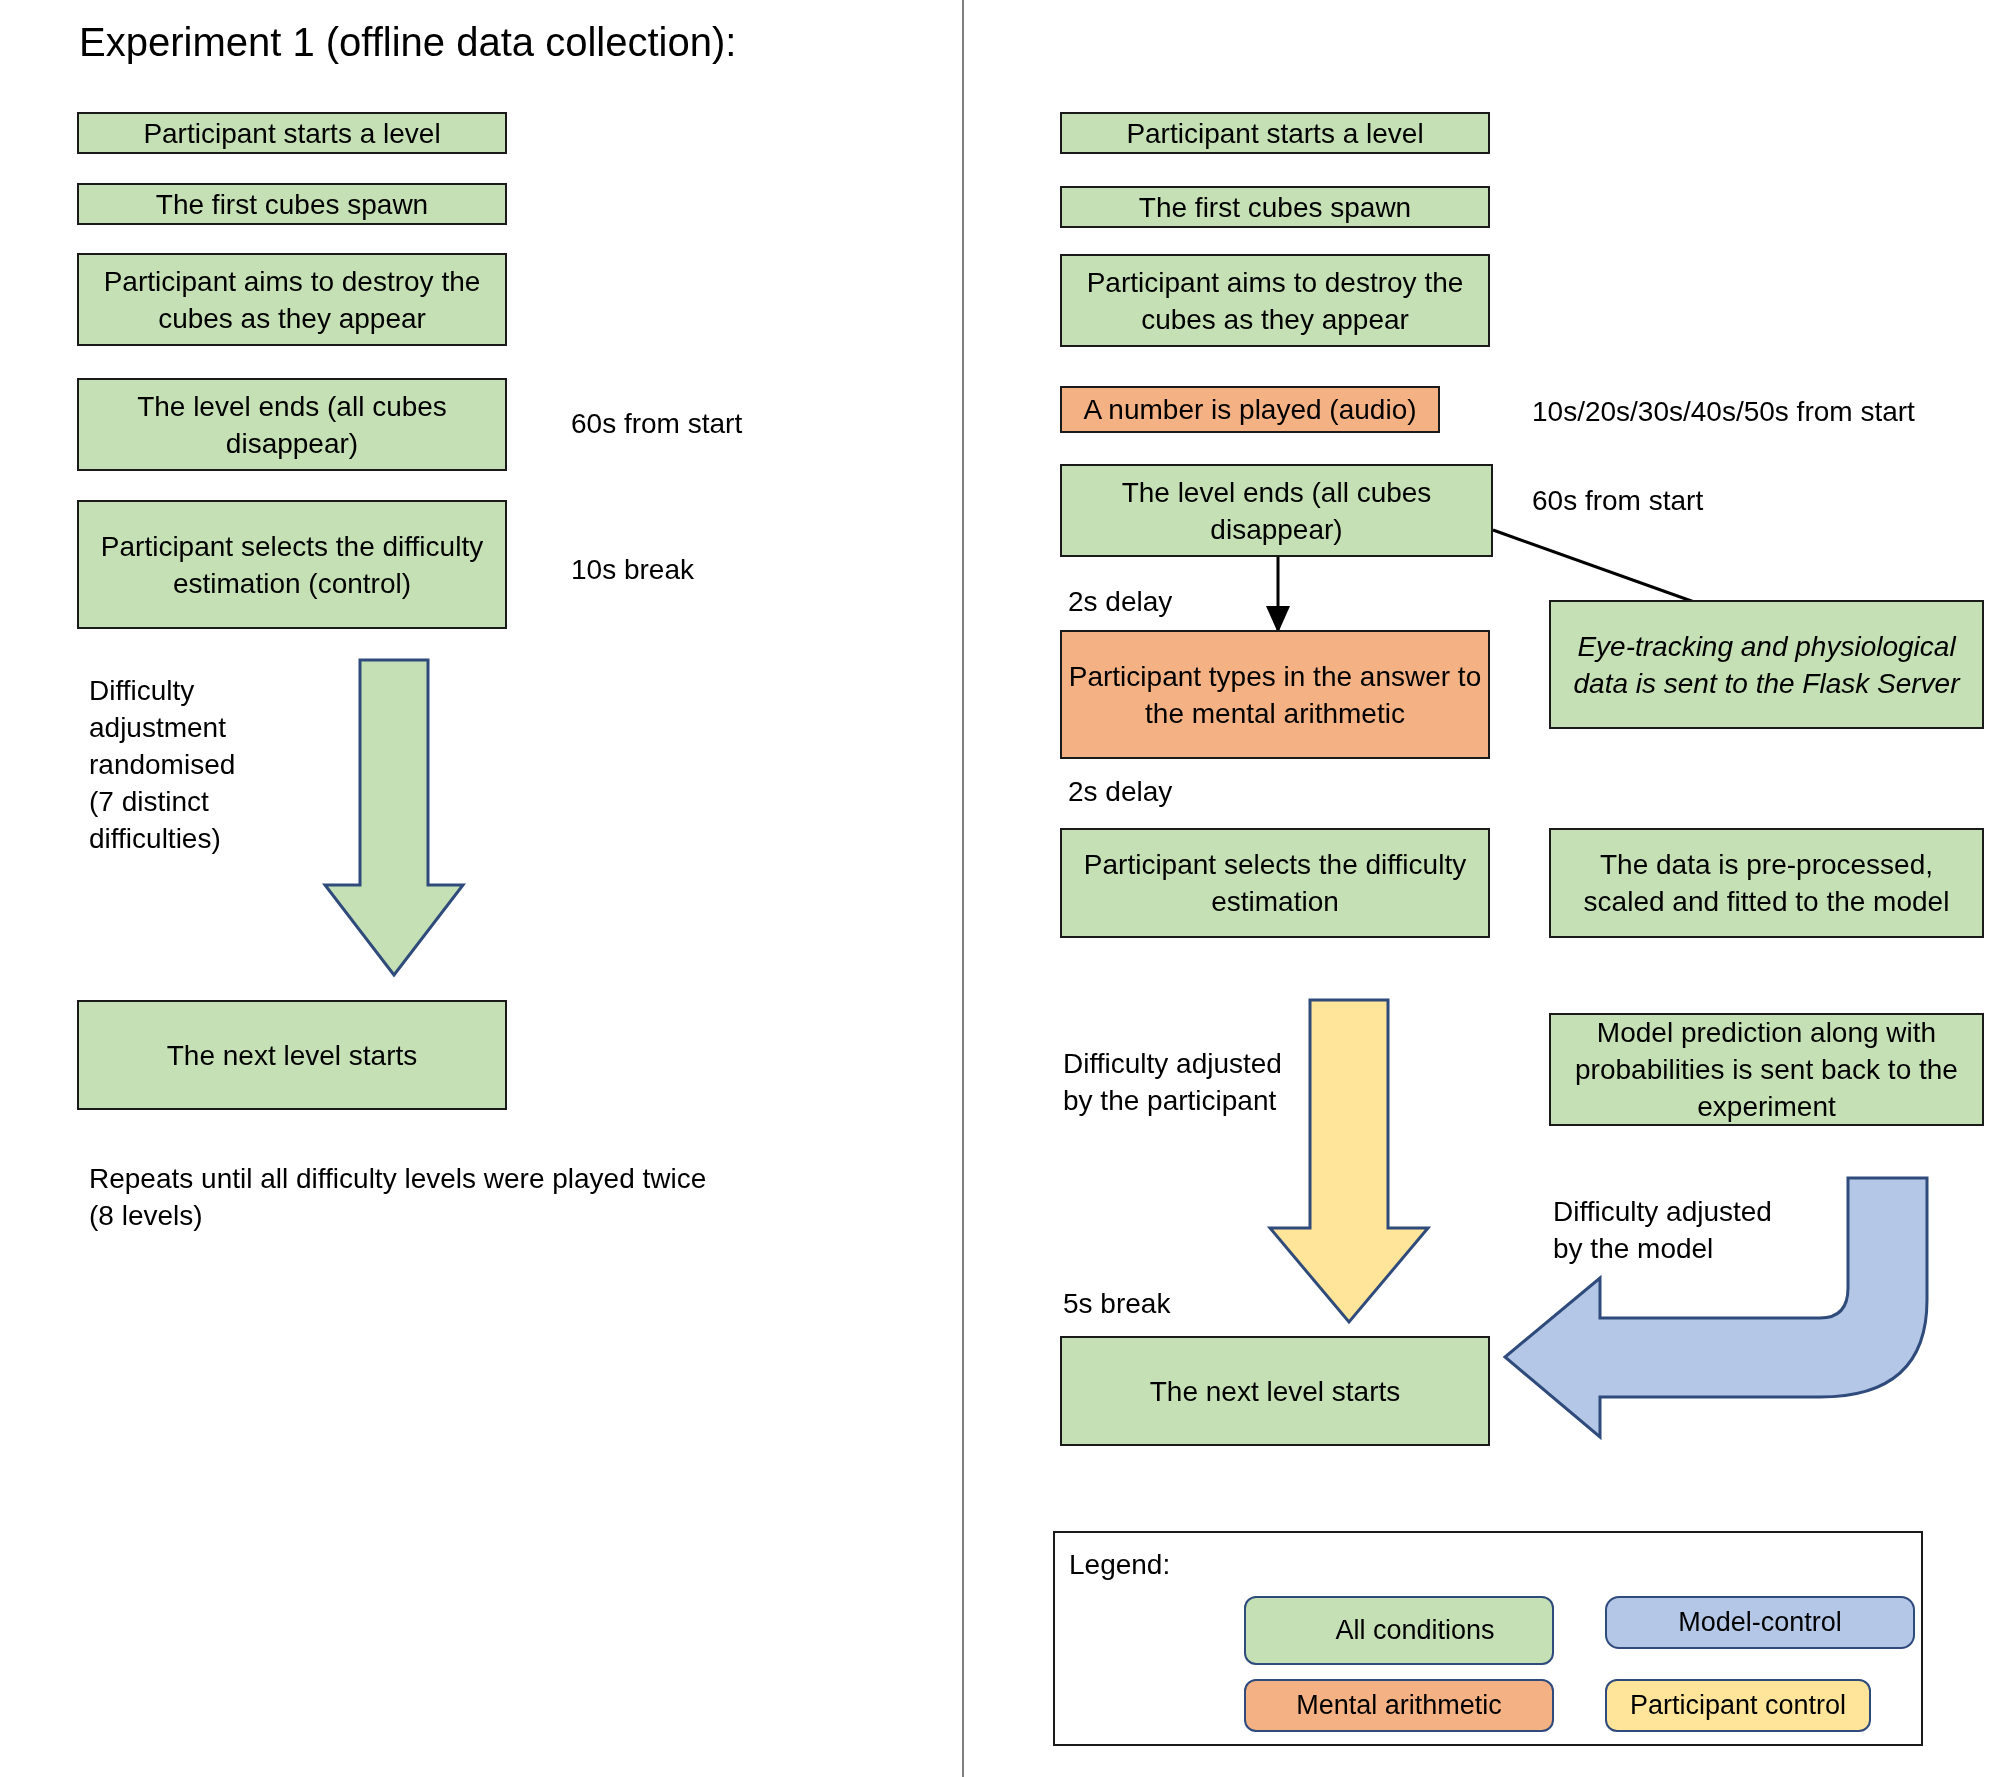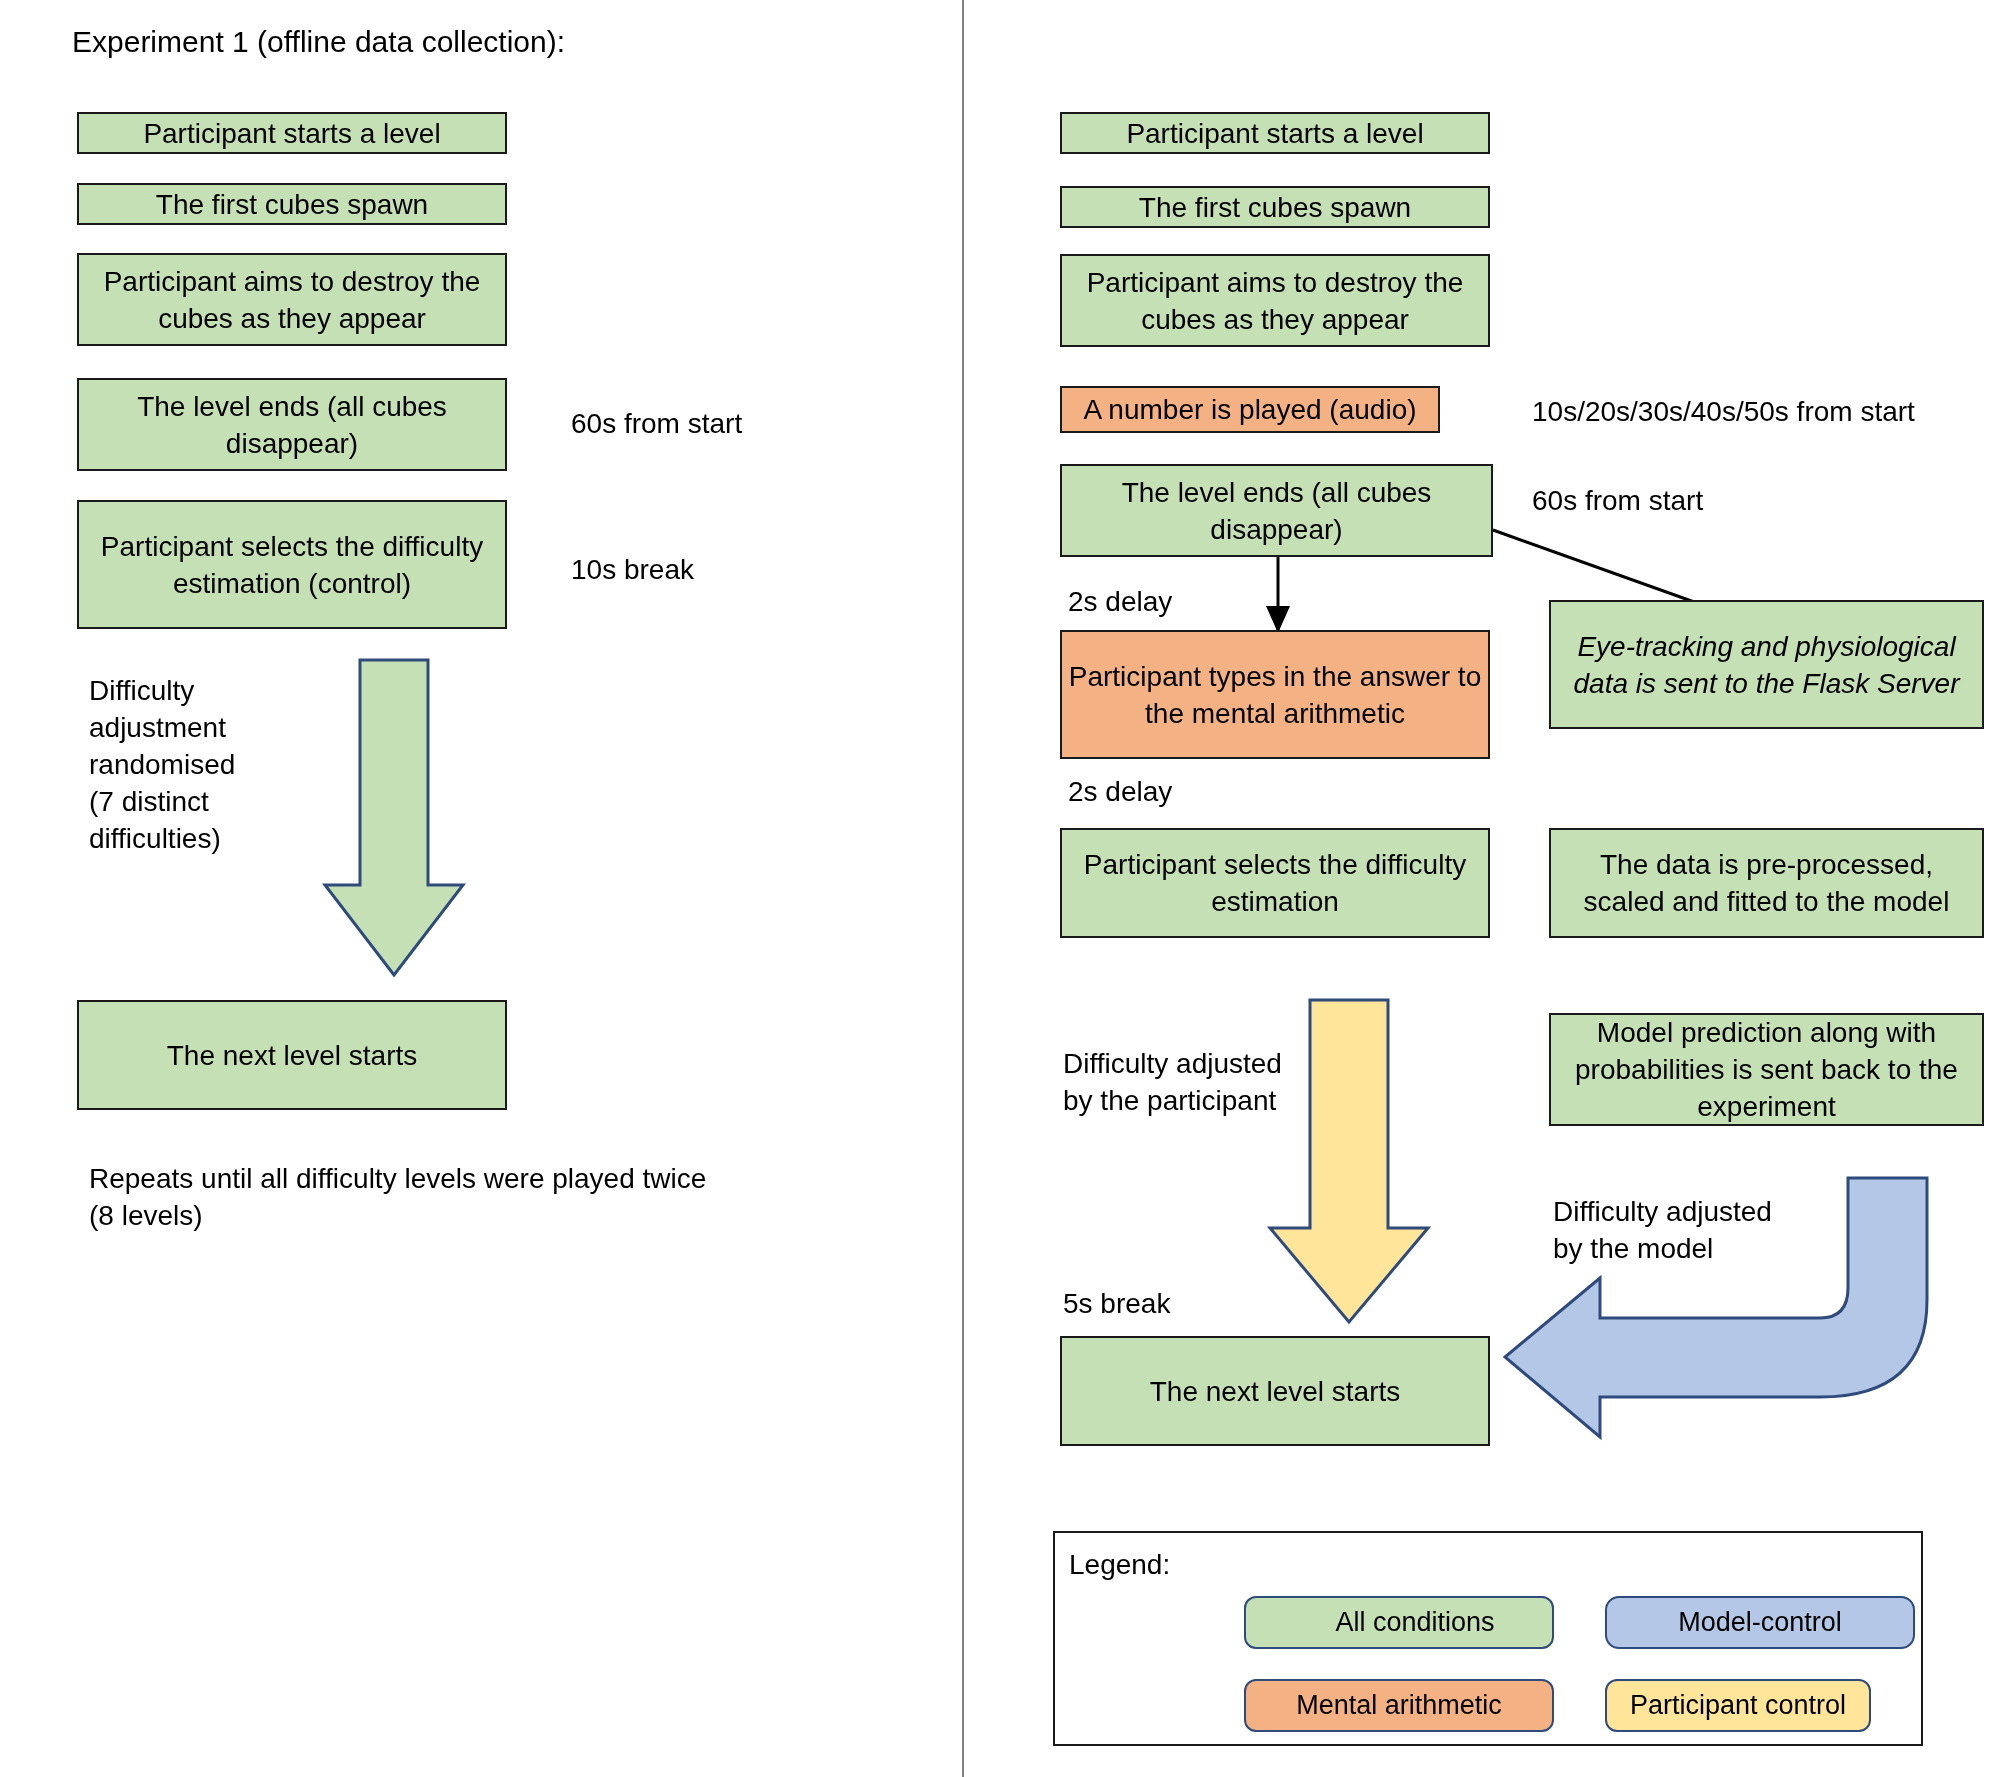--- a/index.html
+++ b/index.html
@@ -19,24 +19,25 @@
     background: #ffffff;
     overflow: hidden;
   }
   .vdivider {
     position: absolute;
     background: #808080;
     width: 2px;
   }
   .section-title {
     position: absolute;
-    font-size: 30px;
+    font-size: 40px;
     line-height: 36px;
     white-space: nowrap;
     color: #000;
+    margin-left: 7px;
   }
   .flowbox {
     position: absolute;
     box-sizing: border-box;
     border: 2px solid #1a1a1a;
     display: flex;
     align-items: center;
     justify-content: center;
     text-align: center;
     font-size: 28px;
@@ -191,21 +192,21 @@
 
   <div class="note" style="left:1553px; top:1193px;">Difficulty adjusted
 by the model</div>
 
   <div class="note" style="left:1063px; top:1285px;text-align:right;">5s break</div>
 
   <div class="legend-box" style="left:1053px; top:1531px; width:870px; height:215px;"></div>
 
   <div class="legend-title" style="left:1069px; top:1548px;">Legend:</div>
 
-  <div class="legend-chip" style="left:1244px; top:1596px; width:310px; height:53px; background:#c5e0b4;padding-left:32px;">All conditions</div>
+  <div class="legend-chip" style="left:1244px; top:1596px; width:310px; height:69px; background:#c5e0b4;padding-left:32px;">All conditions</div>
 
   <div class="legend-chip" style="left:1605px; top:1596px; width:310px; height:53px; background:#b4c7e7;border-radius:14px;">Model-control</div>
 
   <div class="legend-chip" style="left:1244px; top:1679px; width:310px; height:53px; background:#f4b183;">Mental arithmetic</div>
 
   <div class="legend-chip" style="left:1605px; top:1679px; width:266px; height:53px; background:#ffe599;">Participant control</div>
 
 </div>
 
 </body></html>

